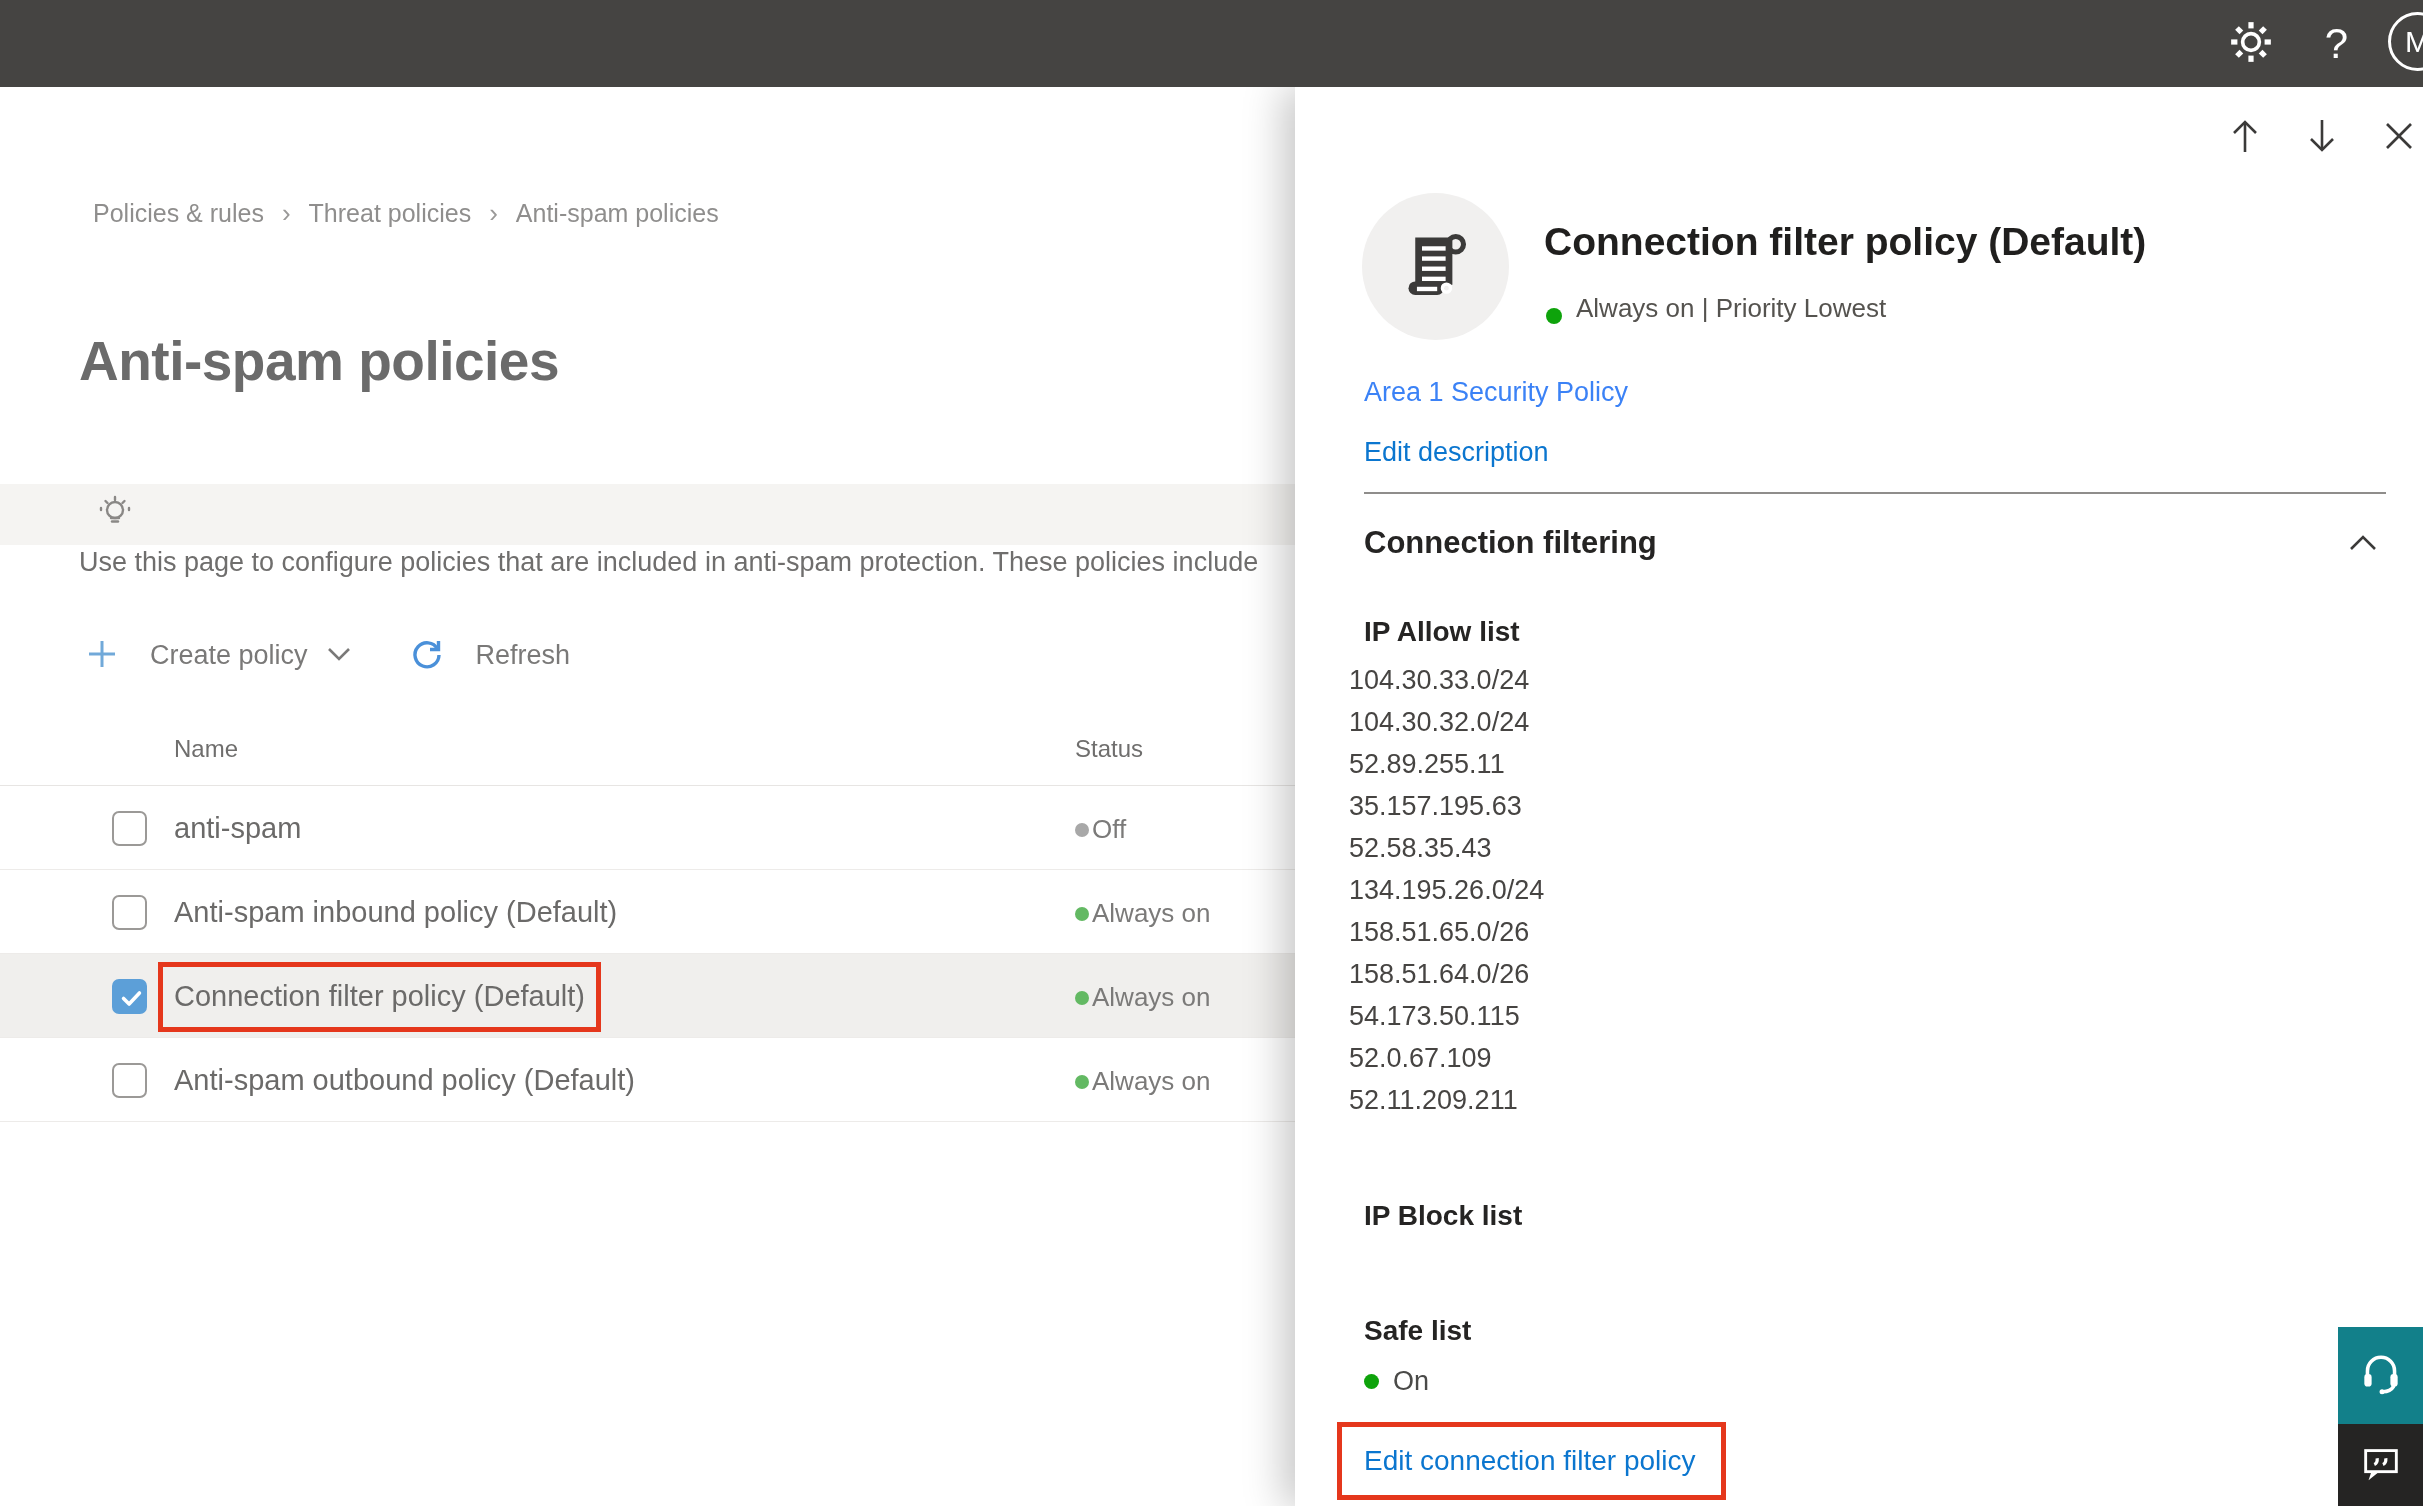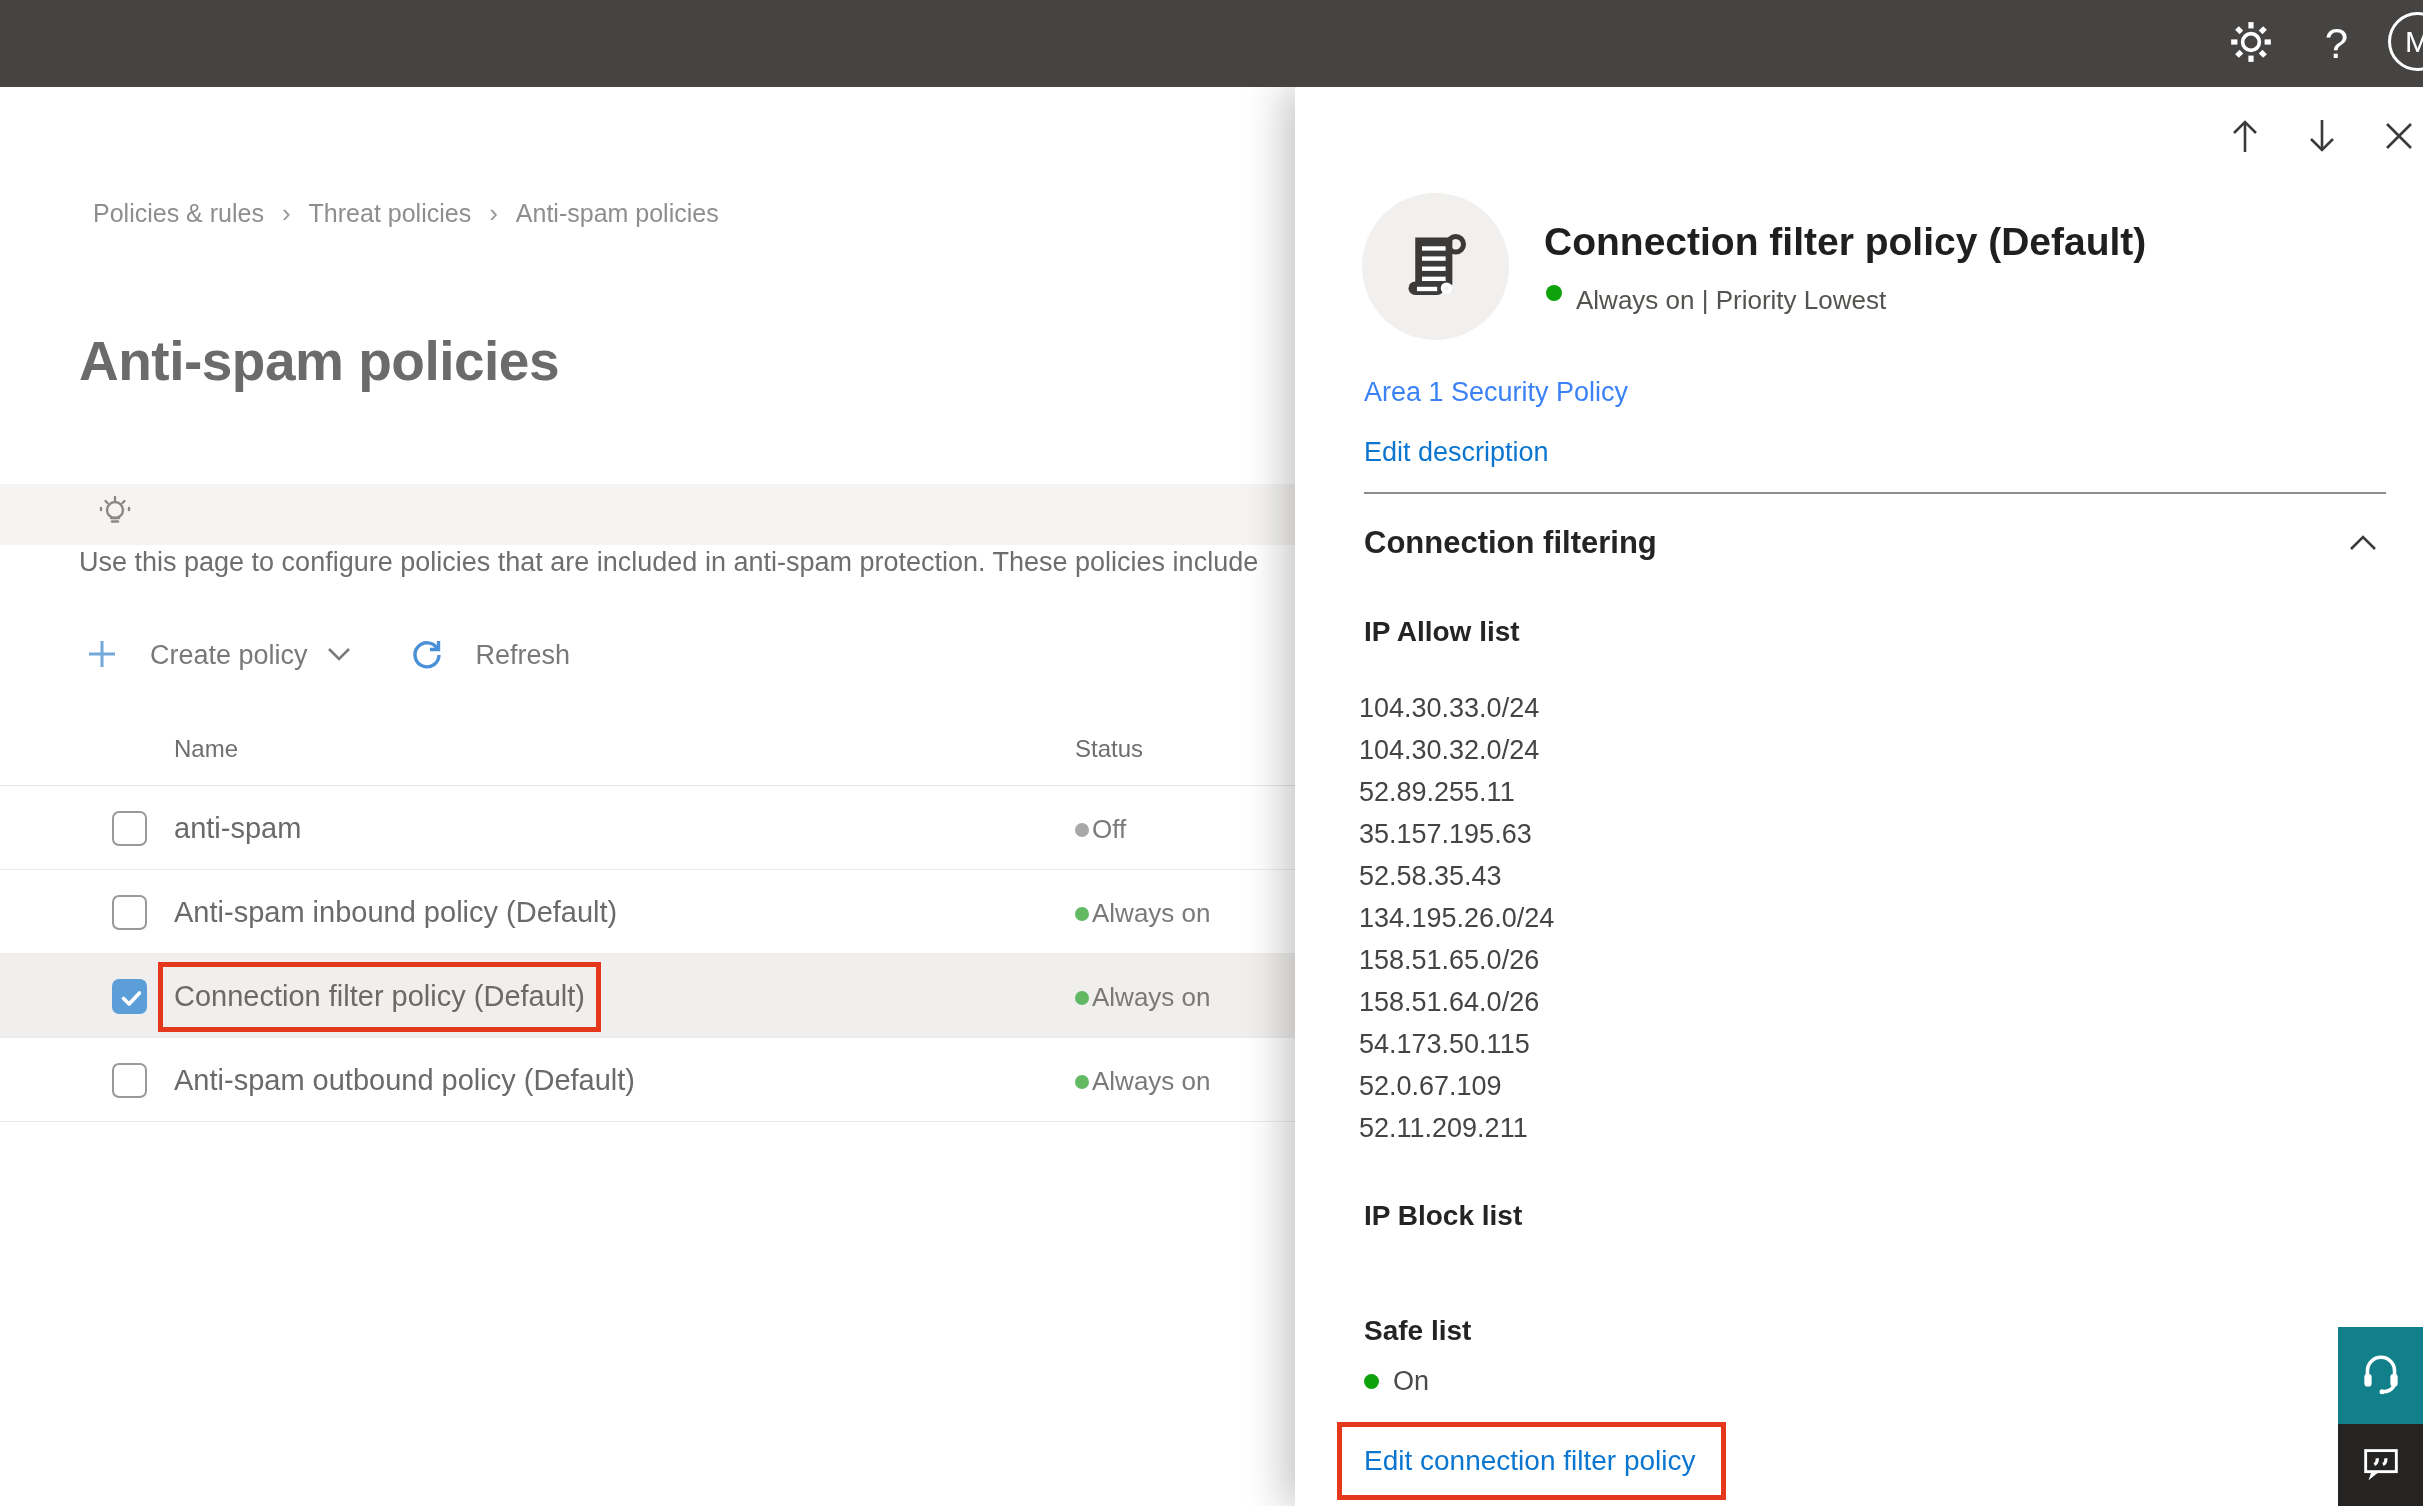--- a/index.html
+++ b/index.html
@@ -77,33 +77,33 @@
   .flyout {
     position:absolute; left:1295px; top:87px; width:1129px; height:1420px;
     background:#ffffff; box-shadow:-12px 0 38px rgba(0,0,0,0.22); z-index:20;
   }
   .fly-nav-btn { position:absolute; width:46px; height:46px; top:28px; display:flex; align-items:center; justify-content:center; cursor:pointer; }
   .fly-avatar {
     position:absolute; left:67px; top:106px; width:147px; height:147px; border-radius:50%;
     background:#f1f0ef; display:flex; align-items:center; justify-content:center;
   }
   .fly-title { position:absolute; left:249px; top:133px; font-size:39px; font-weight:700; color:#201f1e; white-space:nowrap; }
-  .fly-status { position:absolute; left:251px; top:198px; display:flex; align-items:flex-start; }
+  .fly-status { position:absolute; left:251px; top:206px; display:flex; align-items:flex-end; }
   .fly-status .status-text { font-size:26px; color:#55534f; margin-left:14px; }
 
   .fly-desc { position:absolute; left:69px; top:290px; font-size:27px; color:#3b82f6; }
   .fly-edit-desc { position:absolute; left:69px; top:350px; font-size:27px; color:#0b76cf; cursor:pointer; }
   .fly-divider { position:absolute; left:69px; top:405px; width:1022px; border-top:2px solid #8f8d8b; }
 
   .fly-section-title { position:absolute; left:69px; top:438px; font-size:31px; font-weight:700; color:#252423; }
   .fly-collapse { position:absolute; left:1045px; top:440px; width:46px; height:36px; display:flex; align-items:center; justify-content:center; cursor:pointer; }
 
   .fly-sub-label { position:absolute; left:69px; font-size:28px; font-weight:700; color:#252423; }
   .ip-allow-label { top:529px; }
-  .ip-list { position:absolute; left:64px; top:572px;margin-top:28px; }
+  .ip-list { position:absolute; left:54px; top:572px; }
   .ip-item { font-size:27px; color:#464442; line-height:42px; }
   .ip-block-label { top:1113px; }
   .safe-label { top:1228px; }
   .safe-status { position:absolute; left:69px; top:1279px; display:flex; align-items:center; }
   .safe-status .status-text { font-size:27px; color:#4a4a48; margin-left:14px; }
 
   .fly-edit-box {
     position:absolute; left:42px; top:1335px; width:389px; height:78px;
     border:5px solid #e5371c; pointer-events:none;
   }

